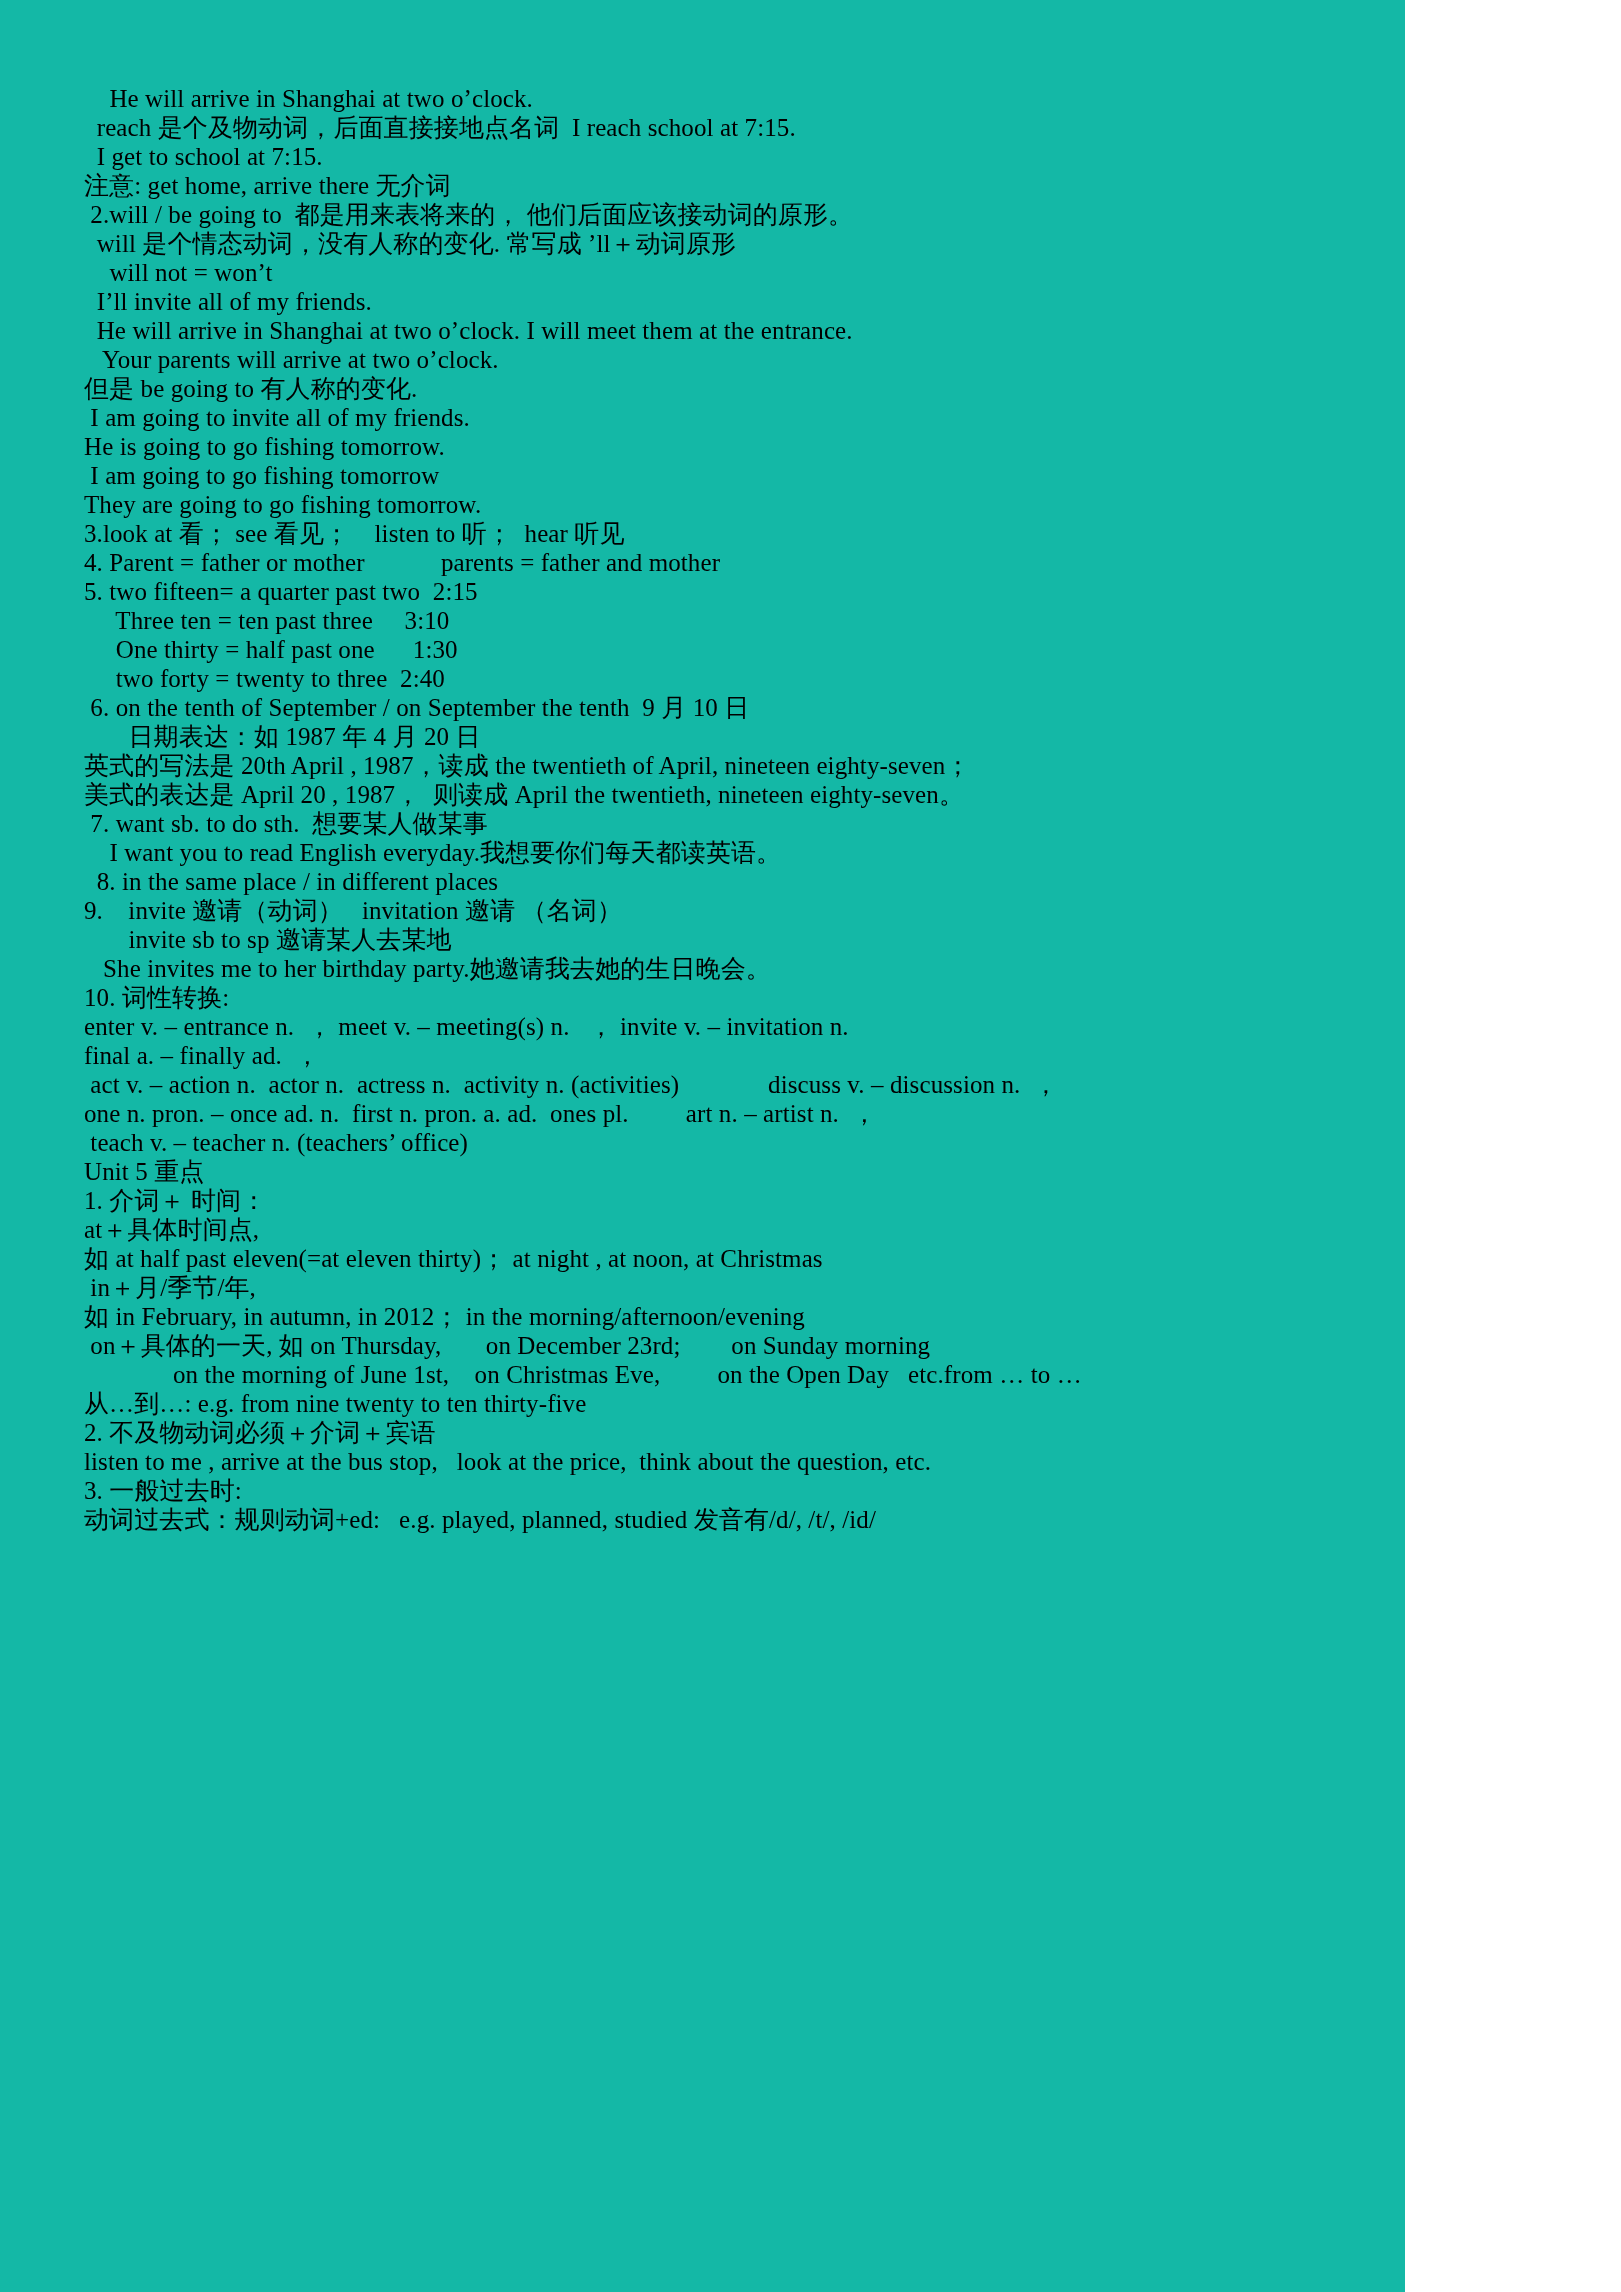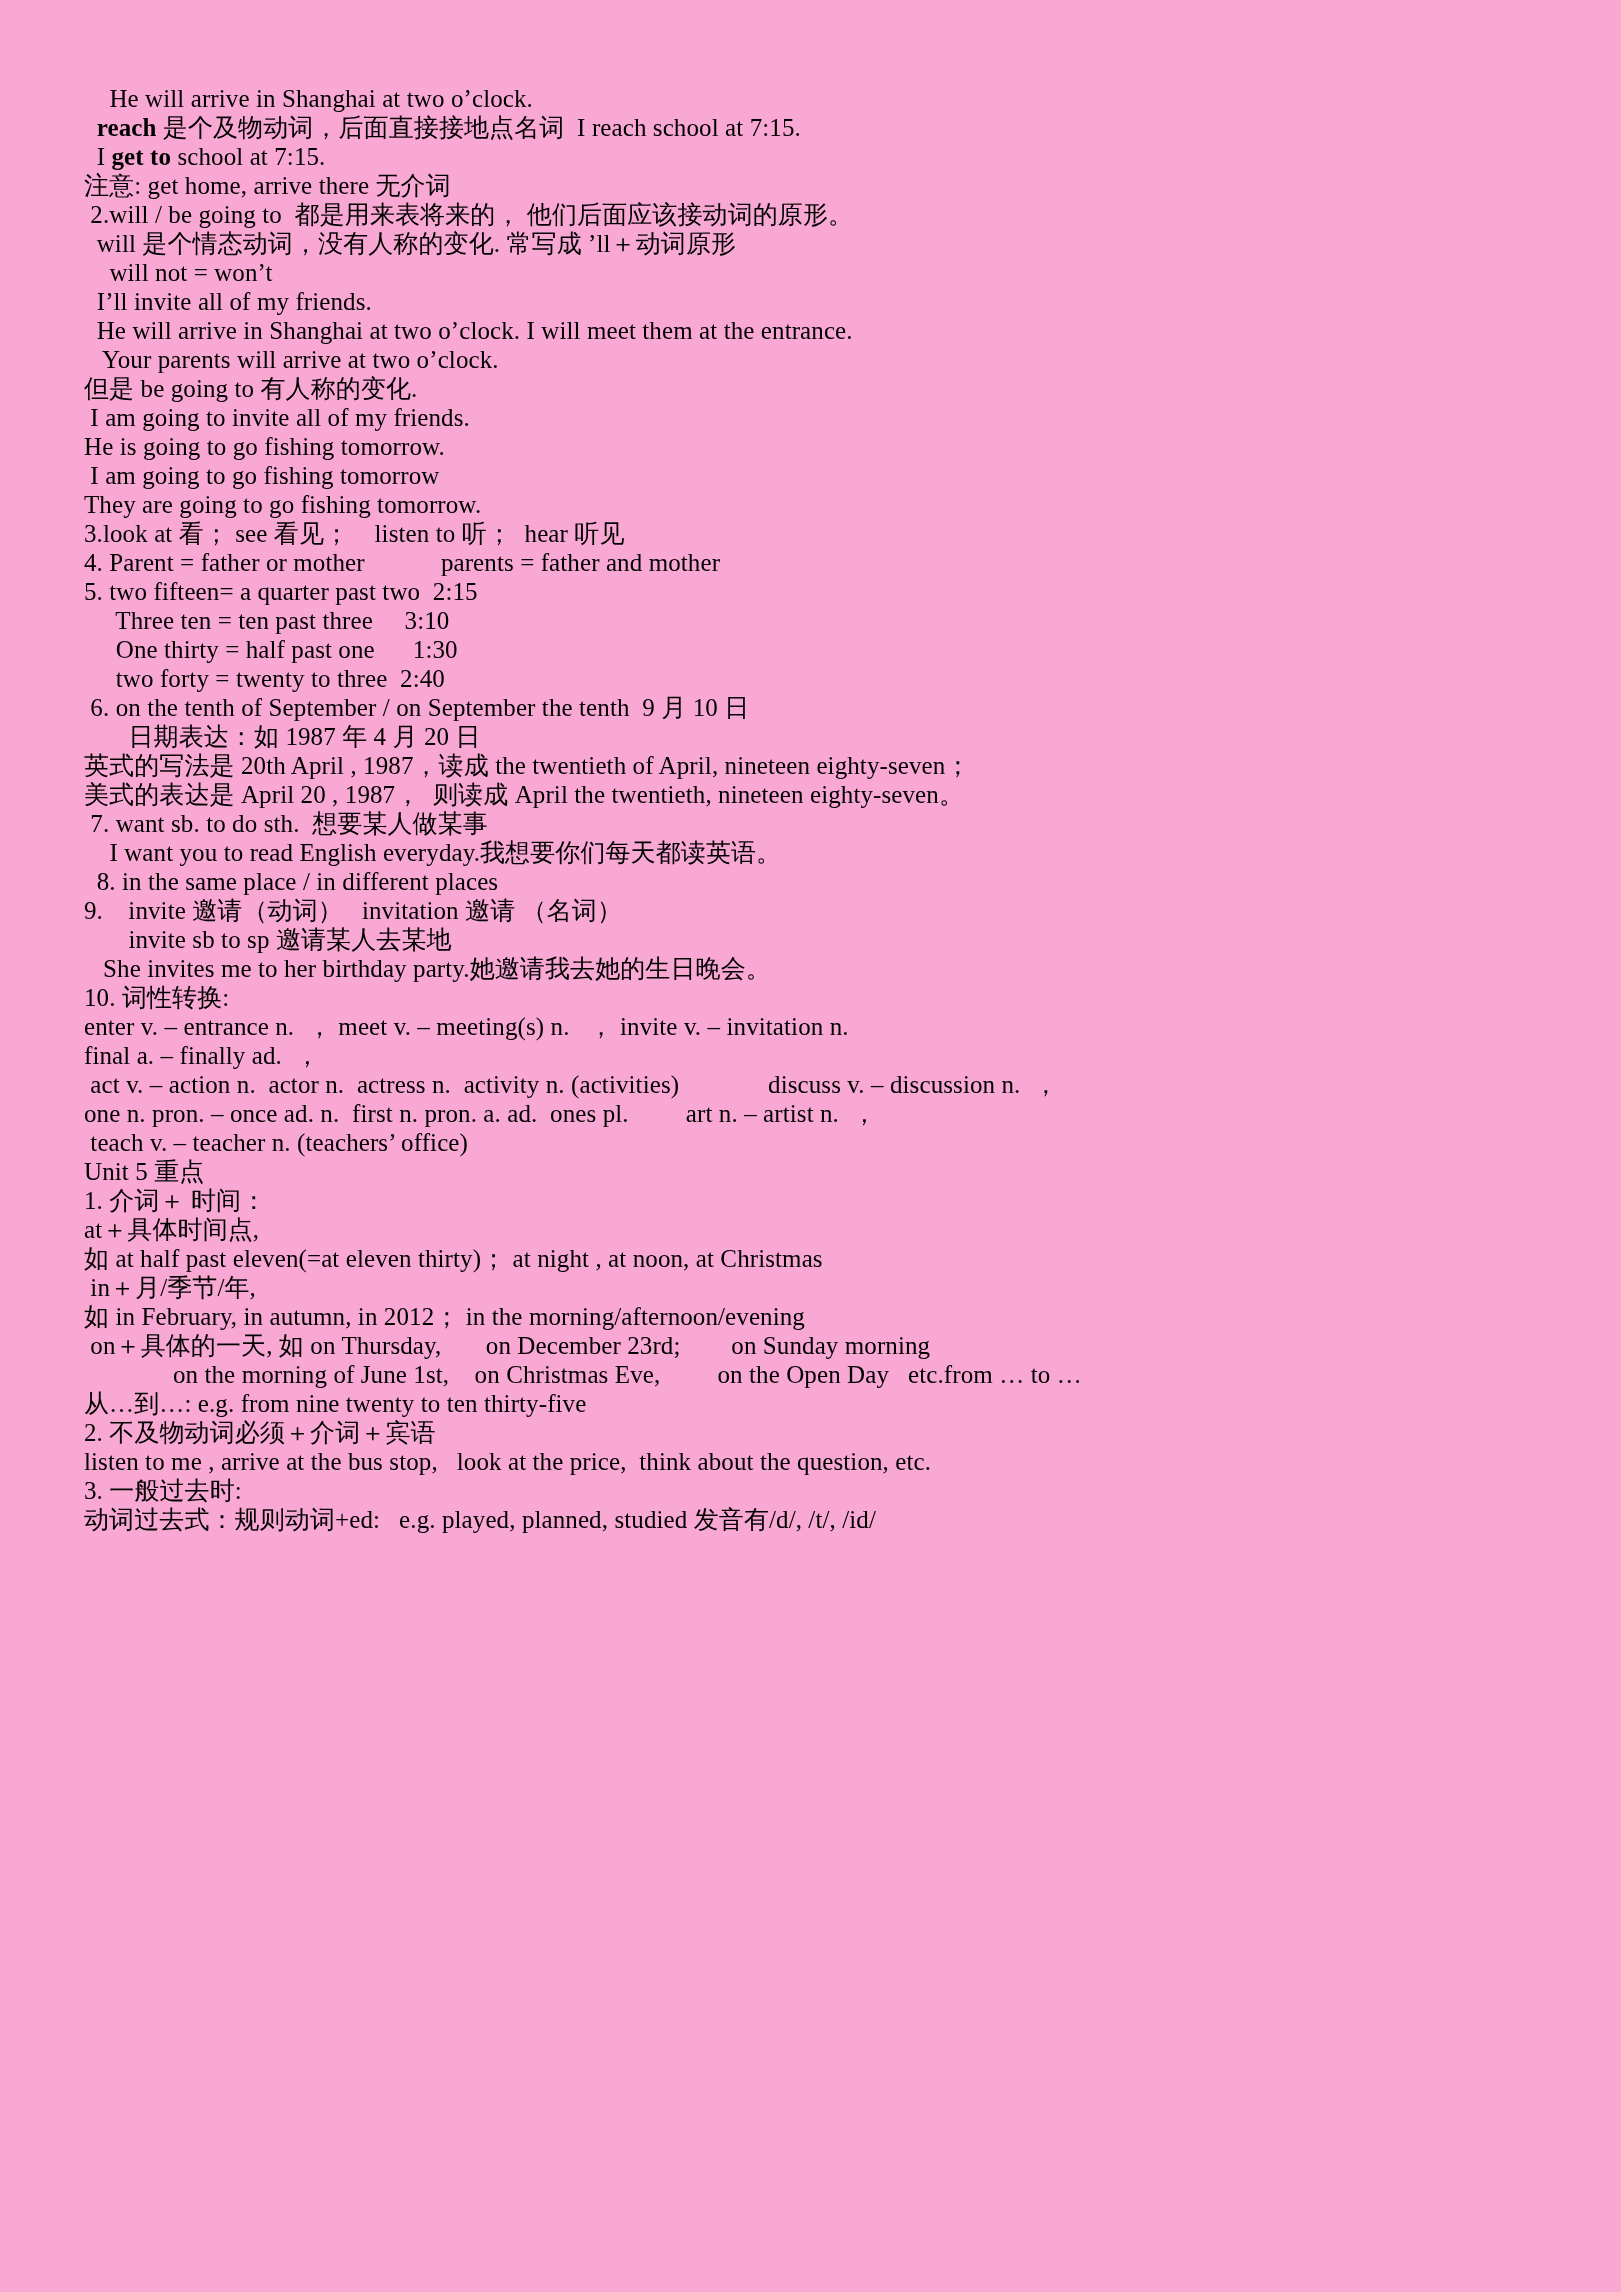--- a/index.html
+++ b/index.html
@@ -10,38 +10,38 @@
   }
   body {
     width: 1621px;
     height: 2293px;
     font-family: "Liberation Serif", "DejaVu Serif", serif;
     color: #000000;
     -webkit-font-smoothing: antialiased;
   }
   #page {
     position: relative;
-    width: 1621px;
+    width: 1405px;
     height: 2293px;
-    background: #f9a8d4;
+    background: #14b8a6;
     box-sizing: border-box;
     padding: 84px 59px 0 84px;
   }
   .doc-body {
     font-size: 25px;
     line-height: 29px;
     letter-spacing: 0.1px;
     white-space: pre-wrap;
   }
   .line {
     white-space: pre;
     height: 29px;
     overflow: visible;
   }
-  .b { font-weight: bold; }
+  .b { font-weight: normal; }
   
 </style>
 </head>
 <body>
 
 <div id="page">
   <div class="doc-body" id="body-host"><div class="line"><span>    He will arrive in Shanghai at two o’clock.</span></div><div class="line"><span>  </span><span class="b">reach</span><span> 是个及物动词，后面直接接地点名词  I reach school at 7:15.</span></div><div class="line"><span>  I </span><span class="b">get to</span><span> school at 7:15.</span></div><div class="line"><span>注意: get home, arrive there 无介词</span></div><div class="line"><span> 2.will / be going to  都是用来表将来的， 他们后面应该接动词的原形。</span></div><div class="line"><span>  will 是个情态动词，没有人称的变化. 常写成 ’ll＋动词原形</span></div><div class="line"><span>    will not = won’t</span></div><div class="line"><span>  I’ll invite all of my friends.</span></div><div class="line"><span>  He will arrive in Shanghai at two o’clock. I will meet them at the entrance.</span></div><div class="line"><span>   Your parents will arrive at two o’clock.</span></div><div class="line"><span>但是 be going to 有人称的变化.</span></div><div class="line"><span> I am going to invite all of my friends.</span></div><div class="line"><span>He is going to go fishing tomorrow.</span></div><div class="line"><span> I am going to go fishing tomorrow</span></div><div class="line"><span>They are going to go fishing tomorrow.</span></div><div class="line"><span>3.look at 看； see 看见；    listen to 听；  hear 听见</span></div><div class="line"><span>4. Parent = father or mother            parents = father and mother</span></div><div class="line"><span>5. two fifteen= a quarter past two  2:15</span></div><div class="line"><span>     Three ten = ten past three     3:10</span></div><div class="line"><span>     One thirty = half past one      1:30</span></div><div class="line"><span>     two forty = twenty to three  2:40</span></div><div class="line"><span> 6. on the tenth of September / on September the tenth  9 月 10 日</span></div><div class="line"><span>       日期表达：如 1987 年 4 月 20 日</span></div><div class="line"><span>英式的写法是 20th April , 1987，读成 the twentieth of April, nineteen eighty-seven；</span></div><div class="line"><span>美式的表达是 April 20 , 1987，  则读成 April the twentieth, nineteen eighty-seven。</span></div><div class="line"><span> 7. want sb. to do sth.  想要某人做某事</span></div><div class="line"><span>    I want you to read English everyday.我想要你们每天都读英语。</span></div><div class="line"><span>  8. in the same place / in different places</span></div><div class="line"><span>9.    invite 邀请（动词）   invitation 邀请 （名词）</span></div><div class="line"><span>       invite sb to sp 邀请某人去某地</span></div><div class="line"><span>   She invites me to her birthday party.她邀请我去她的生日晚会。</span></div><div class="line"><span>10. 词性转换:</span></div><div class="line"><span>enter v. – entrance n.  ， meet v. – meeting(s) n.   ， invite v. – invitation n.</span></div><div class="line"><span>final a. – finally ad.  ，</span></div><div class="line"><span> act v. – action n.  actor n.  actress n.  activity n. (activities)              discuss v. – discussion n.  ，</span></div><div class="line"><span>one n. pron. – once ad. n.  first n. pron. a. ad.  ones pl.         art n. – artist n.  ，</span></div><div class="line"><span> teach v. – teacher n. (teachers’ office)</span></div><div class="line"><span>Unit 5 重点</span></div><div class="line"><span>1. 介词＋ 时间：</span></div><div class="line"><span>at＋具体时间点,</span></div><div class="line"><span>如 at half past eleven(=at eleven thirty)； at night , at noon, at Christmas</span></div><div class="line"><span> in＋月/季节/年,</span></div><div class="line"><span>如 in February, in autumn, in 2012； in the morning/afternoon/evening</span></div><div class="line"><span> on＋具体的一天, 如 on Thursday,       on December 23rd;        on Sunday morning</span></div><div class="line"><span>              on the morning of June 1st,    on Christmas Eve,         on the Open Day   etc.from … to …</span></div><div class="line"><span>从…到…: e.g. from nine twenty to ten thirty-five</span></div><div class="line"><span>2. 不及物动词必须＋介词＋宾语</span></div><div class="line"><span>listen to me , arrive at the bus stop,   look at the price,  think about the question, etc.</span></div><div class="line"><span>3. 一般过去时:</span></div><div class="line"><span>动词过去式：规则动词+ed:   e.g. played, planned, studied 发音有/d/, /t/, /id/</span></div></div>
 </div>
 
 

